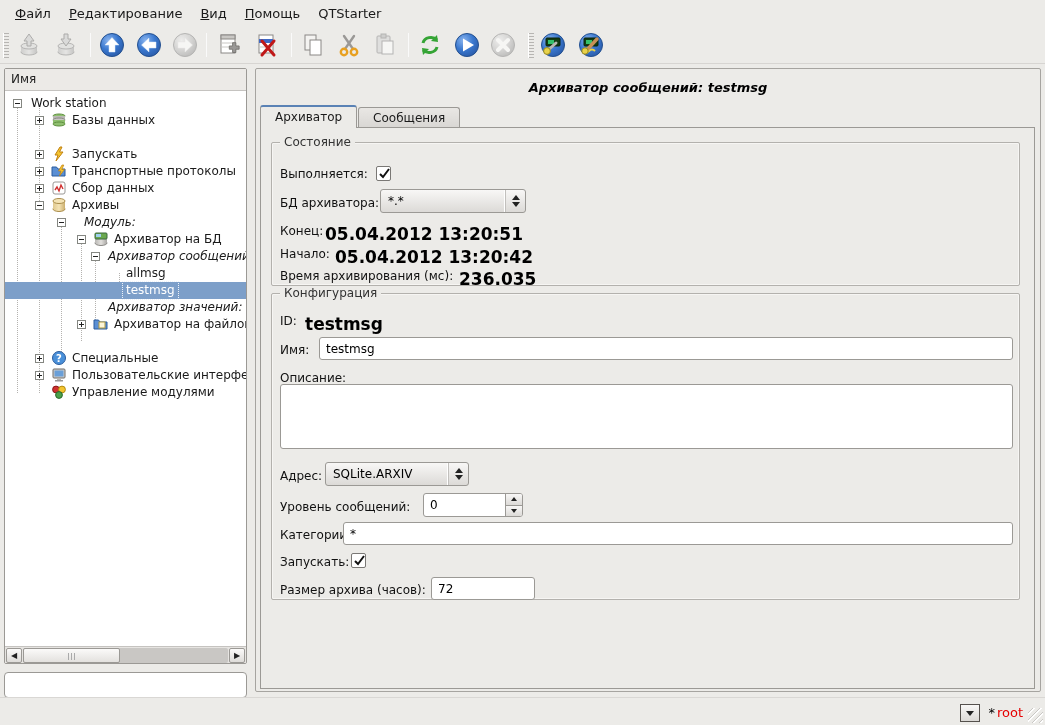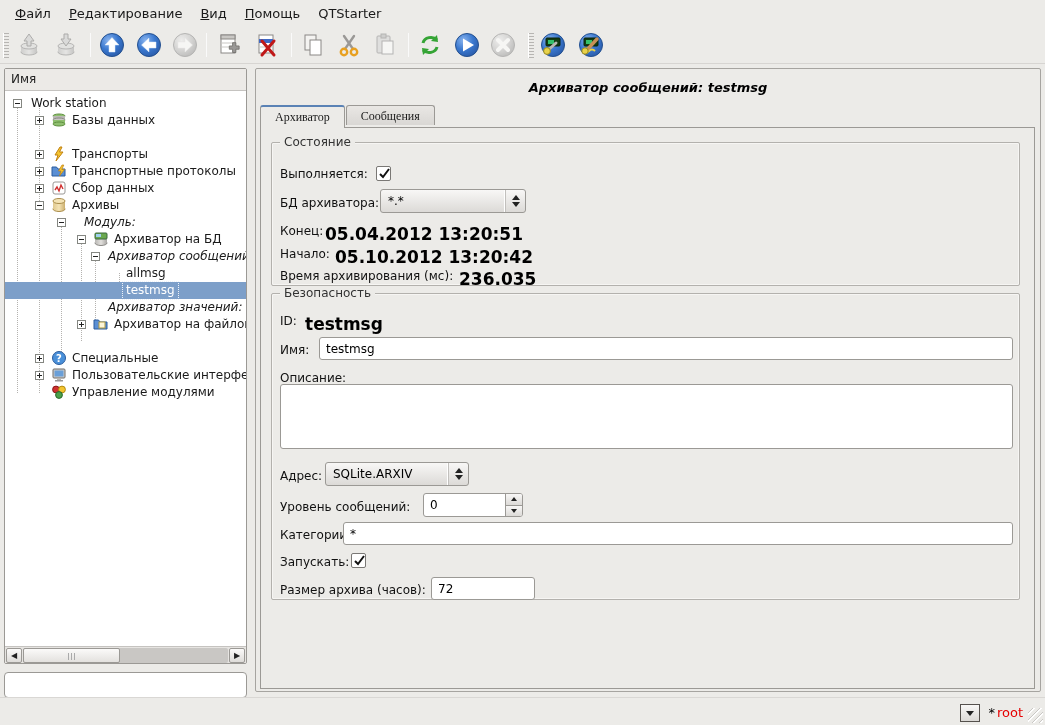--- a/index.html
+++ b/index.html
@@ -53,21 +53,21 @@
     background:repeating-linear-gradient(90deg,#aaa 0 1px,transparent 1px 3px); }
   
   .filterbox { position:absolute; left:4px; top:608px; width:243px; height:26px;
     background:#fff; border:1px solid #9b9995; border-radius:4px; padding:4px 6px; font-size:12px;
     font-family:"DejaVu Sans",sans-serif; }
   
   .rightpanel { position:absolute; left:255px; top:4px; width:786px; height:624px;
     border:1px solid #a6a4a0; border-radius:2px; background:#ecebe8; }
   .pagetitle { position:absolute; left:0; top:11px; width:100%; text-align:center;
     font-weight:bold; font-style:italic; font-size:13px; color:#000; }
-  .tabs { position:absolute; left:4px; top:36px; height:23px; display:flex; align-items:flex-start;font-family:Liberation Serif, serif; }
+  .tabs { position:absolute; left:4px; top:36px; height:23px; display:flex; align-items:center; }
   .tab { border:1px solid #9b9995; border-bottom:none; padding:3px 14px 4px 14px; font-size:12px;
     background:linear-gradient(#e9e7e4,#d9d7d4); border-radius:3px 3px 0 0; margin-right:1px; height:20px; }
   .tab.active { background:#ecebe8; border-top:2px solid #5a82b5; height:23px; padding-top:3px; position:relative; z-index:2; }
   .tabpane { position:absolute; left:4px; top:58px; width:775px; height:562px;
     border:1px solid #9b9995; background:#ecebe8; }
   
   .group { position:absolute; border:1px solid #b3b1ad; border-radius:2px; box-shadow:inset 0 0 0 1px #f6f5f3; }
   .gtitle { position:absolute; top:-8px; left:8px; background:#ecebe8; padding:0 4px; font-size:12px; color:#333; }
   .flabel { position:absolute; font-size:12px; color:#111; white-space:nowrap; }
   .fvalue { position:absolute; font-size:17px; font-weight:bold; color:#000; white-space:nowrap; }
@@ -305,21 +305,21 @@
       </div>
 
 
       <div class="trow" style="top:55px">
         <span class="tg plus" style="left:30px"></span>
         <span class="ticon" style="left:46px">
           <svg width="16" height="16">
               <path d="M9 1 L4 9 H7 L5 15 L12 6 H8.5 L11 1 Z" fill="#f4c430" stroke="#c08010"></path>
             </svg>
         </span>
-        <span class="tlabel" style="left:64px">Транспорты</span>
+        <span class="tlabel" style="left:64px">Запускать</span>
       </div>
 
       <div class="trow" style="top:72px">
         <span class="tg plus" style="left:30px"></span>
         <span class="ticon" style="left:46px">
           <svg width="16" height="16">
               <path d="M1 5 L1 13 H14 L14 6 H7 L5.5 4 H1 Z" fill="#5a8fd4" stroke="#2a5c9e"></path>
               <path d="M11 2 L7.5 8 H10 L8.5 13 L13.5 6.5 H10.8 L12.8 2 Z" fill="#f4c430" stroke="#c08010" stroke-width="0.7"></path>
             </svg>
         </span>
@@ -469,28 +469,28 @@
           <span class="carr">
               <span class="tri-up"></span>
               <span class="tri-down"></span>
             </span>
         </div>
 
         <span class="flabel" style="left:8px;top:81px">Конец:</span>
         <span class="fvalue" style="left:53px;top:81px">05.04.2012 13:20:51</span>
 
         <span class="flabel" style="left:8px;top:104px">Начало:</span>
-        <span class="fvalue" style="left:63px;top:104px">05.10.2012 13:20:42</span>
+        <span class="fvalue" style="left:63px;top:104px">05.04.2012 13:20:42</span>
 
         <span class="flabel" style="left:8px;top:126px">Время архивирования (мс):</span>
         <span class="fvalue" style="left:187px;top:126px">236.035</span>
       </div>
 
       <div class="group" style="left:10px;top:165px;width:749px;height:307px">
-        <span class="gtitle">Безопасность</span>
+        <span class="gtitle">Конфигурация</span>
 
         <span class="flabel" style="left:8px;top:20px">ID:</span>
         <span class="fvalue" style="left:33px;top:20px">testmsg</span>
 
         <span class="flabel" style="left:8px;top:49px">Имя:</span>
         <input class="textinput" style="left: 47px; top: 43px; width: 694px; height: 23px;" value="testmsg">
 
         <span class="flabel" style="left:8px;top:77px">Описание:</span>
         <textarea class="textinput" style="left: 8px; top: 90px; width: 733px; height: 65px;"></textarea>
 

